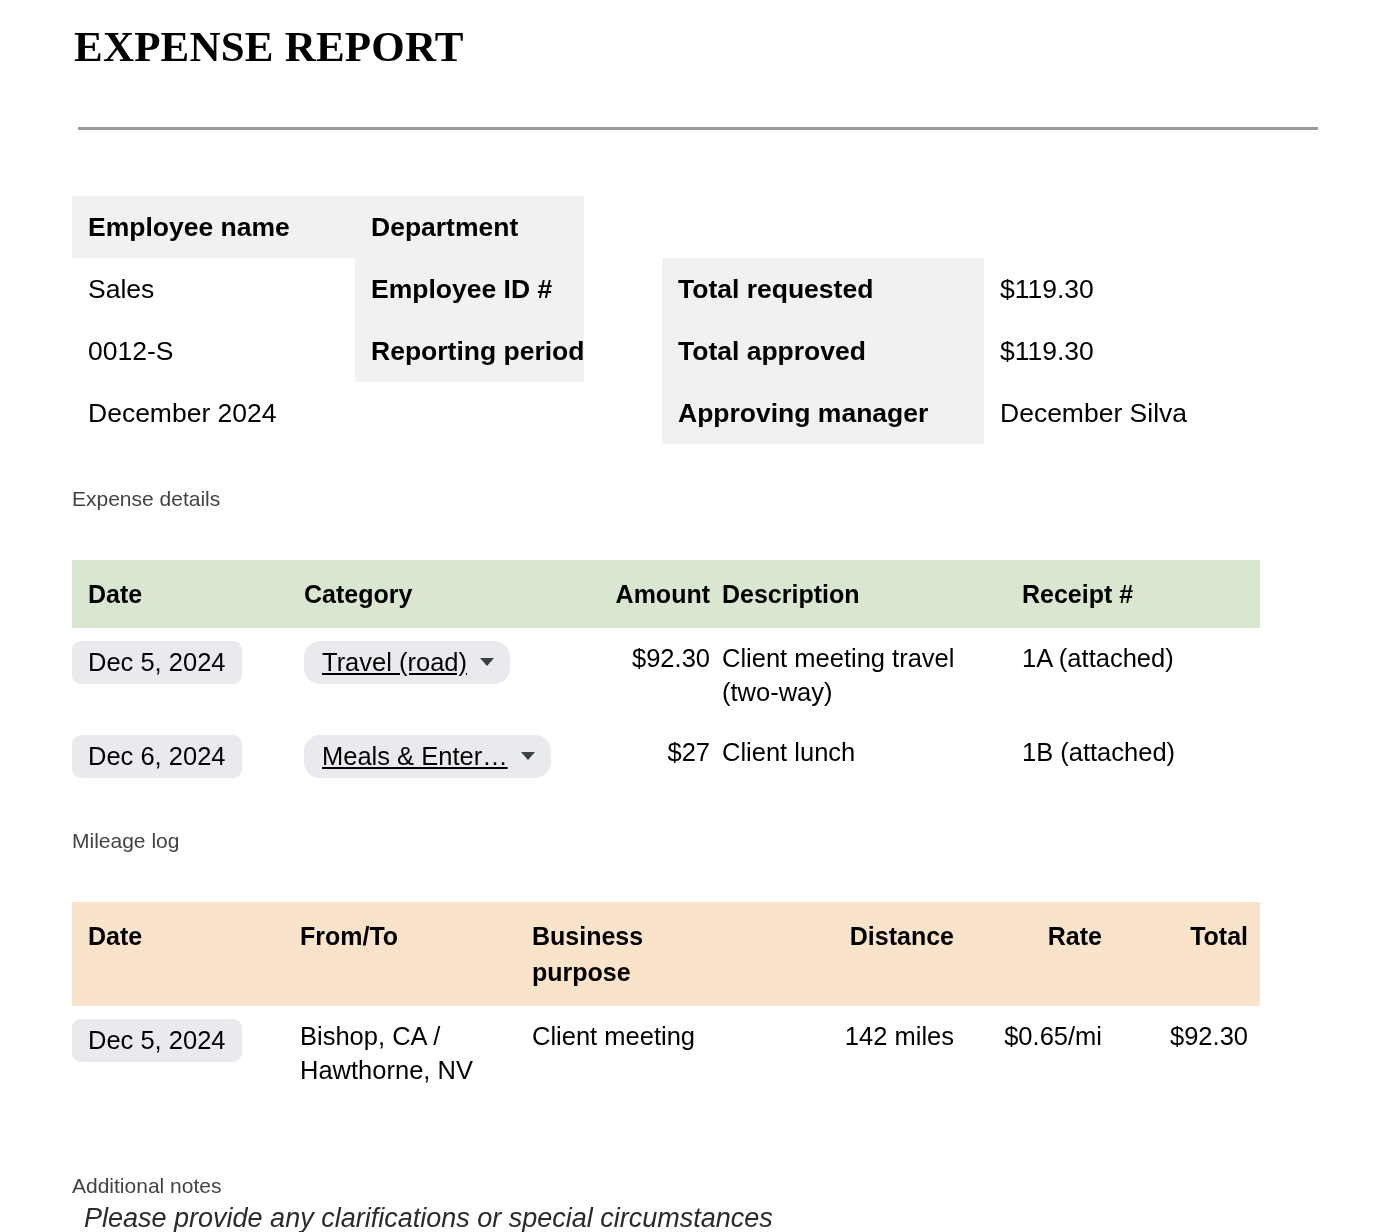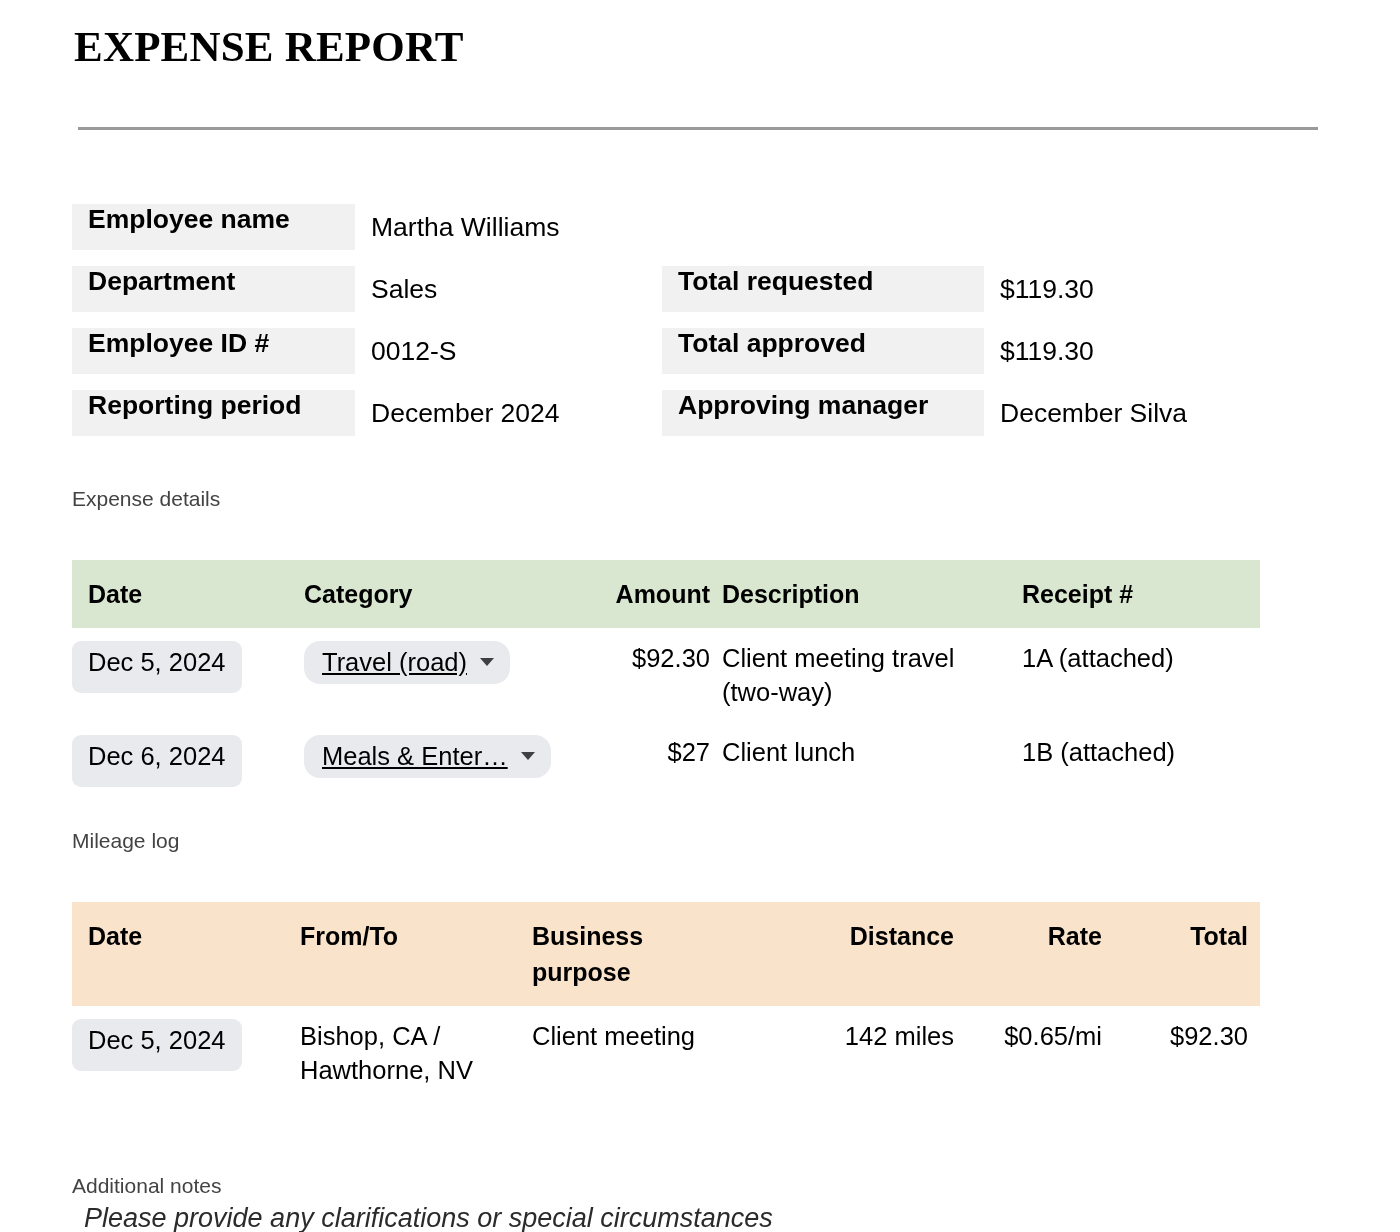--- a/index.html
+++ b/index.html
@@ -58,21 +58,21 @@
     top: 258px;
     display: grid;
     grid-template-columns: 322px auto;
     align-items: center;
   }
   .info-label {
     background: #f1f1f1;
     font-weight: bold;
     font-size: 26.5px;
     color: #000;
-    padding: 0 0 16px 16px;
+    padding: 16px 0 16px 16px;
     white-space: nowrap;
     line-height: 30px;
   }
   .info-value {
     font-size: 26.5px;
     color: #000;
     padding: 16px 0 16px 16px;
     white-space: nowrap;
     line-height: 30px;
   }
@@ -145,21 +145,21 @@
   #mileage-table colgroup col.m-dist { width: 158px; }
   #mileage-table colgroup col.m-rate { width: 148px; }
   #mileage-table colgroup col.m-tot  { width: 146px; }
   #mileage-table thead th.m-bp-th { padding-right: 90px; }
 
   
   .pill {
     display: inline-block;
     background: #e8eaed;
     border-radius: 9px;
-    padding: 6px 16px 16px 16px;
+    padding: 6px 16px 7px 16px;
     font-size: 25.5px;
     line-height: 30px;
     color: #000;
     white-space: nowrap;
   }
   .chip {
     display: inline-flex;
     align-items: center;
     background: #e8eaed;
     border-radius: 16px;
@@ -201,21 +201,20 @@
 </head>
 <body>
 
 <div class="page">
 
   <div class="doc-title">EXPENSE REPORT</div>
   <div class="title-rule"></div>
 
   <div class="info-left">
     <div class="info-label">Employee name</div>
-    <div class="info-value">Martha Williams</div>
 
     <div class="info-label">Department</div>
     <div class="info-value">Sales</div>
 
     <div class="info-label">Employee ID #</div>
     <div class="info-value">0012-S</div>
 
     <div class="info-label">Reporting period</div>
     <div class="info-value">December 2024</div>
   </div>

